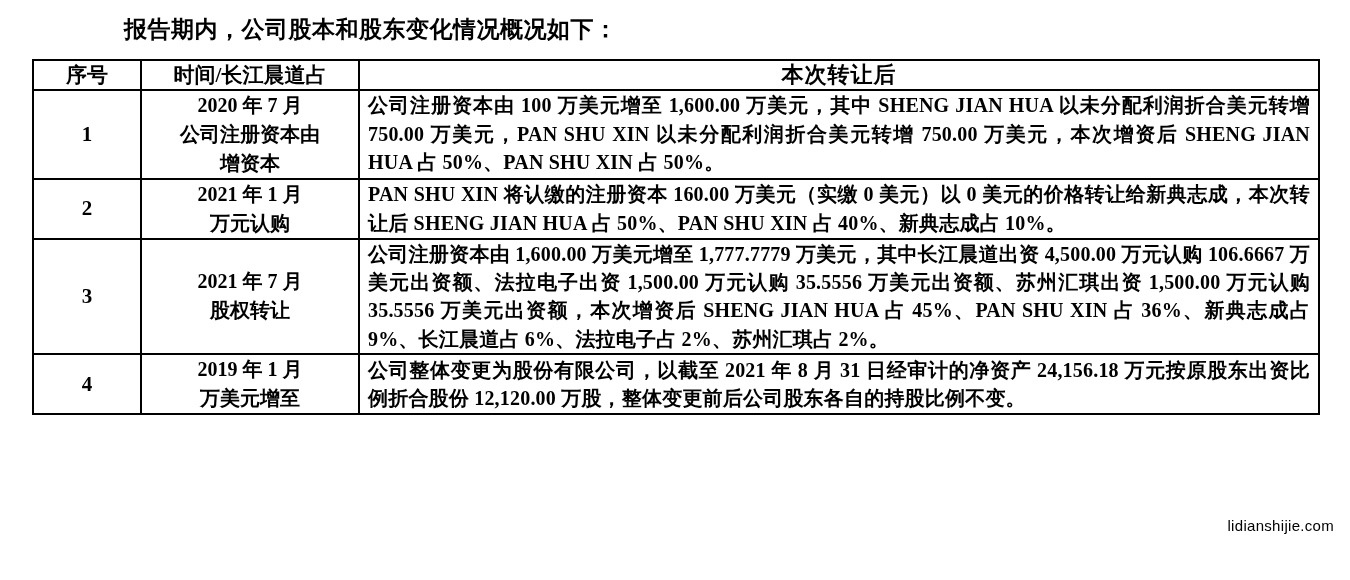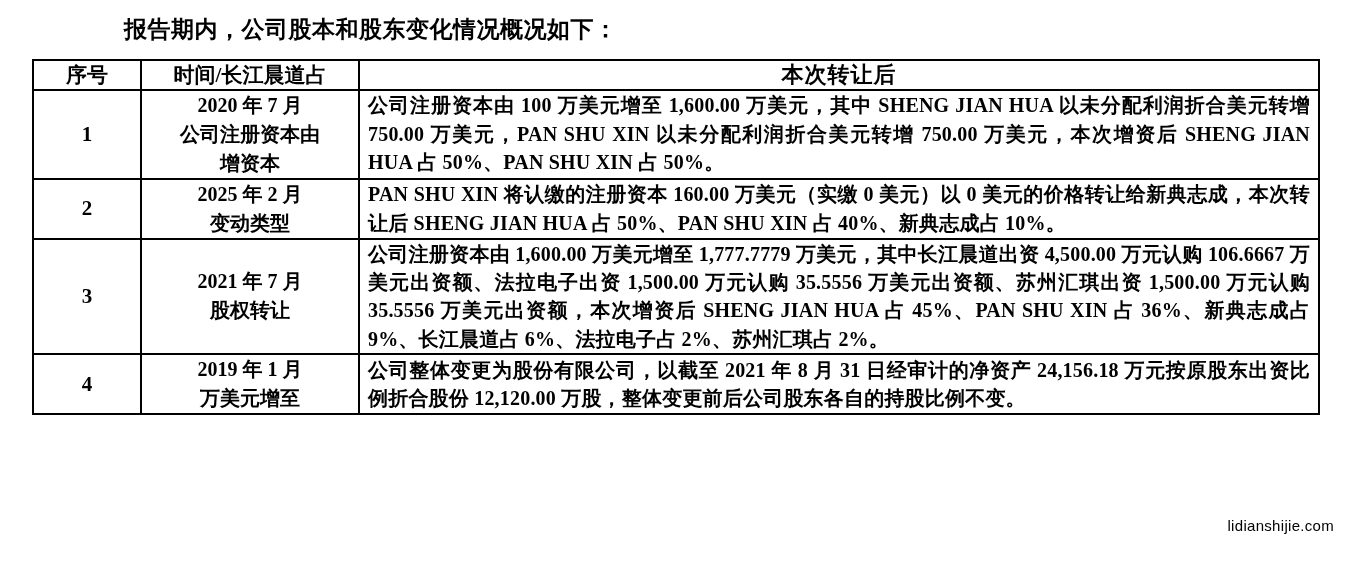--- a/index.html
+++ b/index.html
@@ -116,22 +116,22 @@
         <td class="time-cell">
           <div>2020 年 7 月</div>
           <div>公司注册资本由</div>
           <div>增资本</div>
         </td>
         <td class="detail-cell">公司注册资本由 100 万美元增至 1,600.00 万美元，其中 SHENG JIAN HUA 以未分配利润折合美元转增 750.00 万美元，PAN SHU XIN 以未分配利润折合美元转增 750.00 万美元，本次增资后 SHENG JIAN HUA 占 50%、PAN SHU XIN 占 50%。</td>
       </tr>
       <tr>
         <td class="no-cell">2</td>
         <td class="time-cell">
-          <div>2025 年 2 月</div>
-          <div>变动类型</div>
+          <div>2021 年 1 月</div>
+          <div>万元认购</div>
         </td>
         <td class="detail-cell">PAN SHU XIN 将认缴的注册资本 160.00 万美元（实缴 0 美元）以 0 美元的价格转让给新典志成，本次转让后 SHENG JIAN HUA 占 50%、PAN SHU XIN 占 40%、新典志成占 10%。</td>
       </tr>
       <tr>
         <td class="no-cell">3</td>
         <td class="time-cell">
           <div>2021 年 7 月</div>
           <div>股权转让</div>
         </td>
         <td class="detail-cell">公司注册资本由 1,600.00 万美元增至 1,777.7779 万美元，其中长江晨道出资 4,500.00 万元认购 106.6667 万美元出资额、法拉电子出资 1,500.00 万元认购 35.5556 万美元出资额、苏州汇琪出资 1,500.00 万元认购 35.5556 万美元出资额，本次增资后 SHENG JIAN HUA 占 45%、PAN SHU XIN 占 36%、新典志成占 9%、长江晨道占 6%、法拉电子占 2%、苏州汇琪占 2%。</td>

